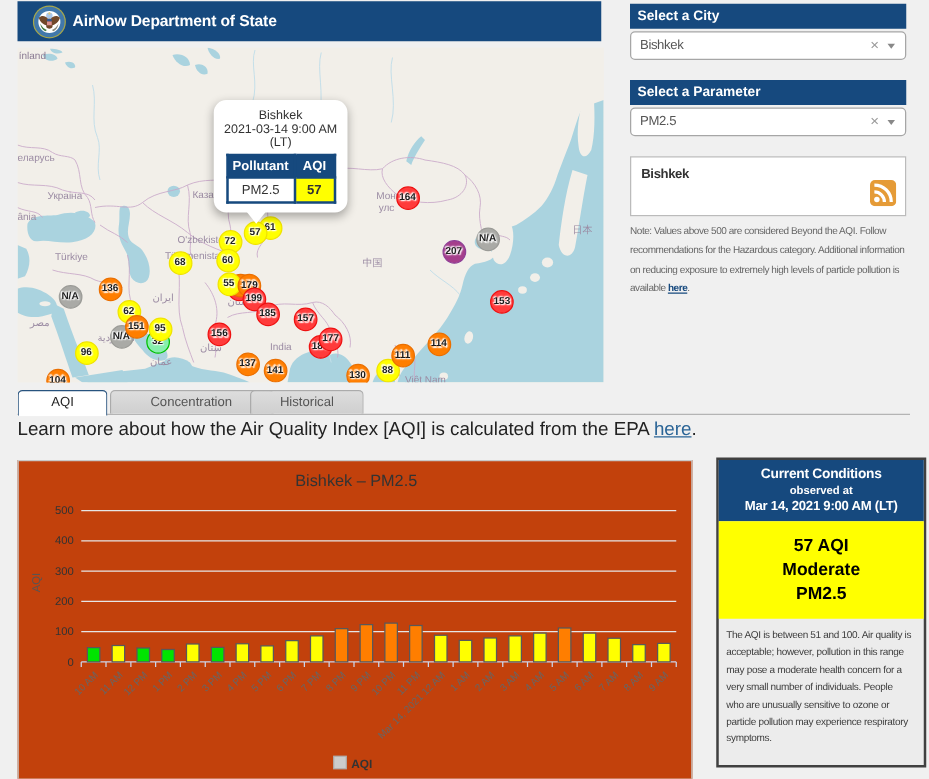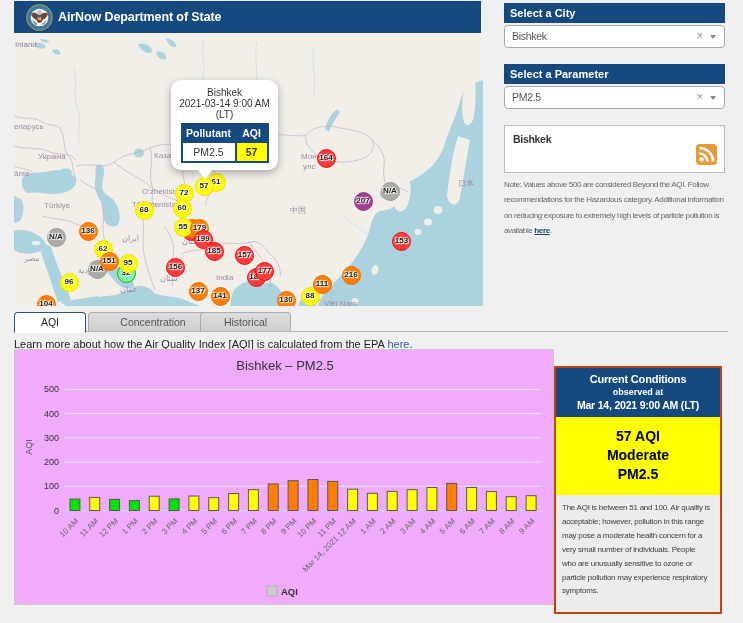--- a/index.html
+++ b/index.html
@@ -32,26 +32,26 @@
 #pop table { margin:3px auto 12px auto; border-collapse:collapse; }
 #pop th { background:#16497e; color:#fff; font-size:10.5px; padding:2px 0; border:2px solid #16497e; }
 #pop td { font-size:10.5px; padding:3px 0; border:2px solid #16497e; }
 
 #tabs { left:14px; top:312px; width:714px; height:20px; border-bottom:1px solid #b4b4b4; }
 .tab { position:absolute; top:0; height:19px; background:linear-gradient(#dddddd,#cfcfcf); border:1px solid #ababab;
   border-bottom:none; border-radius:4px 4px 0 0; text-align:center; font-size:10.5px;
   color:#555; line-height:18px; }
 #tab1 { left:0; width:72px; background:#fff; border:1.5px solid #28537e; border-bottom:1px solid #fff;
   height:21px; color:#222; z-index:2; }
-#learn { left:14px; top:339px; font-size:11px; line-height:10px; color:#222; }
+#learn { left:14px; top:339px; font-size:15px; line-height:10px; color:#222; }
 #learn a { color:#2a6496; }
 
-#chart { left:14px; top:349px; width:540px; height:256px; background:#f0abfc; border:1px solid #c8c8c8; }
-
-#cc { left:554px; top:366px; width:168px; height:248px; border:2px solid #c2410c; background:#ececec; }
+#chart { left:14px; top:368px; width:540px; height:256px; background:#c2410c; border:1px solid #c8c8c8; }
+
+#cc { left:573px; top:366px; width:168px; height:248px; border:2px solid #404040; background:#ececec; }
 #cc .h { background:#16497e; color:#fff; text-align:center; height:49px; padding-top:5px; }
 #cc .h .l1 { font-size:11px; font-weight:bold; letter-spacing:-0.2px; }
 #cc .h .l2 { font-size:9px; font-weight:bold; margin-top:2px; }
 #cc .h .l3 { font-size:10.5px; font-weight:bold; margin-top:2px; letter-spacing:-0.2px; }
 #cc .y { background:#ffff00; height:78px; text-align:center; padding-top:10px;
   font-size:14px; font-weight:bold; color:#000; line-height:19px; }
 #cc .hm { text-align:center; font-size:9px; font-weight:bold; color:#222; padding-top:7px; }
 #cc .ht { font-size:8px; color:#3d3d3d; padding:6px 0 0 6px; line-height:13.9px;
   letter-spacing:-0.25px; white-space:nowrap; }
 
@@ -225,21 +225,21 @@
   <div class="mk mkr" style="left:190.5px;top:204px;">185</div>
   <div class="mk mkr" style="left:221px;top:208px;">157</div>
   <div class="mk mkr" style="left:152px;top:219.5px;">156</div>
   <div class="mk mkr" style="left:232.5px;top:229.5px;">186</div>
   <div class="mk mkr" style="left:241px;top:224px;">177</div>
   <div class="mk mko" style="left:174.5px;top:244px;">137</div>
   <div class="mk mko" style="left:196.5px;top:249px;">141</div>
   <div class="mk mko" style="left:262.5px;top:252.5px;">130</div>
   <div class="mk mky" style="left:286.5px;top:248.5px;">88</div>
   <div class="mk mko" style="left:298.5px;top:236.5px;">111</div>
-  <div class="mk mko" style="left:327.5px;top:227.5px;">216</div>
+  <div class="mk mko" style="left:327.5px;top:227.5px;">114</div>
   <div class="mk mkr" style="left:302.5px;top:111px;">164</div>
   <div class="mk mkr" style="left:378px;top:193.5px;">153</div>
   <div class="mk mkpu" style="left:339.5px;top:153.5px;">207</div>
   <div class="mk mkn" style="left:366.5px;top:143.5px;">N/A</div>
   <div id="pop">
     <div style="margin-top:7px">Bishkek</div>
     <div>2021-03-14 9:00 AM</div>
     <div>(LT)</div>
     <table>
       <tbody>

